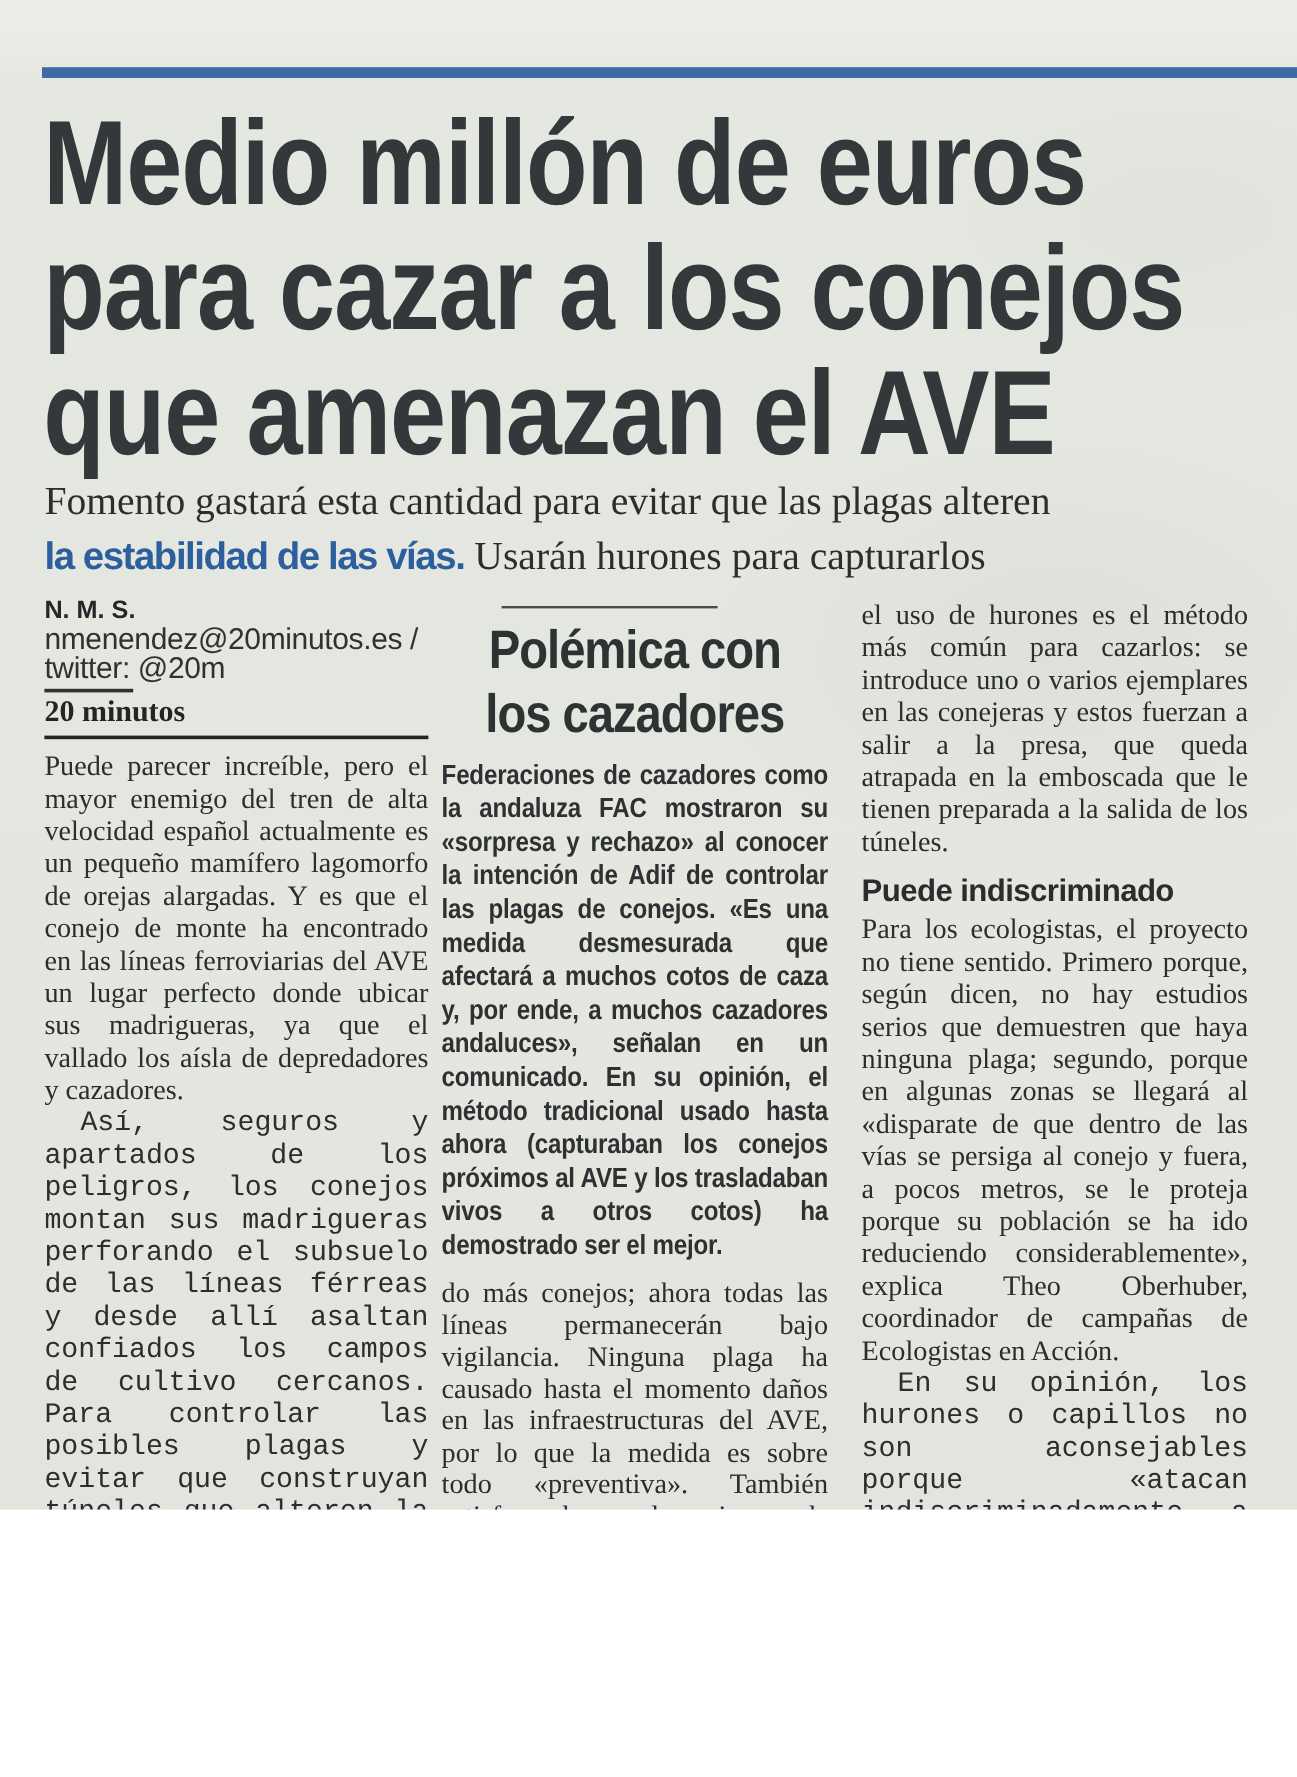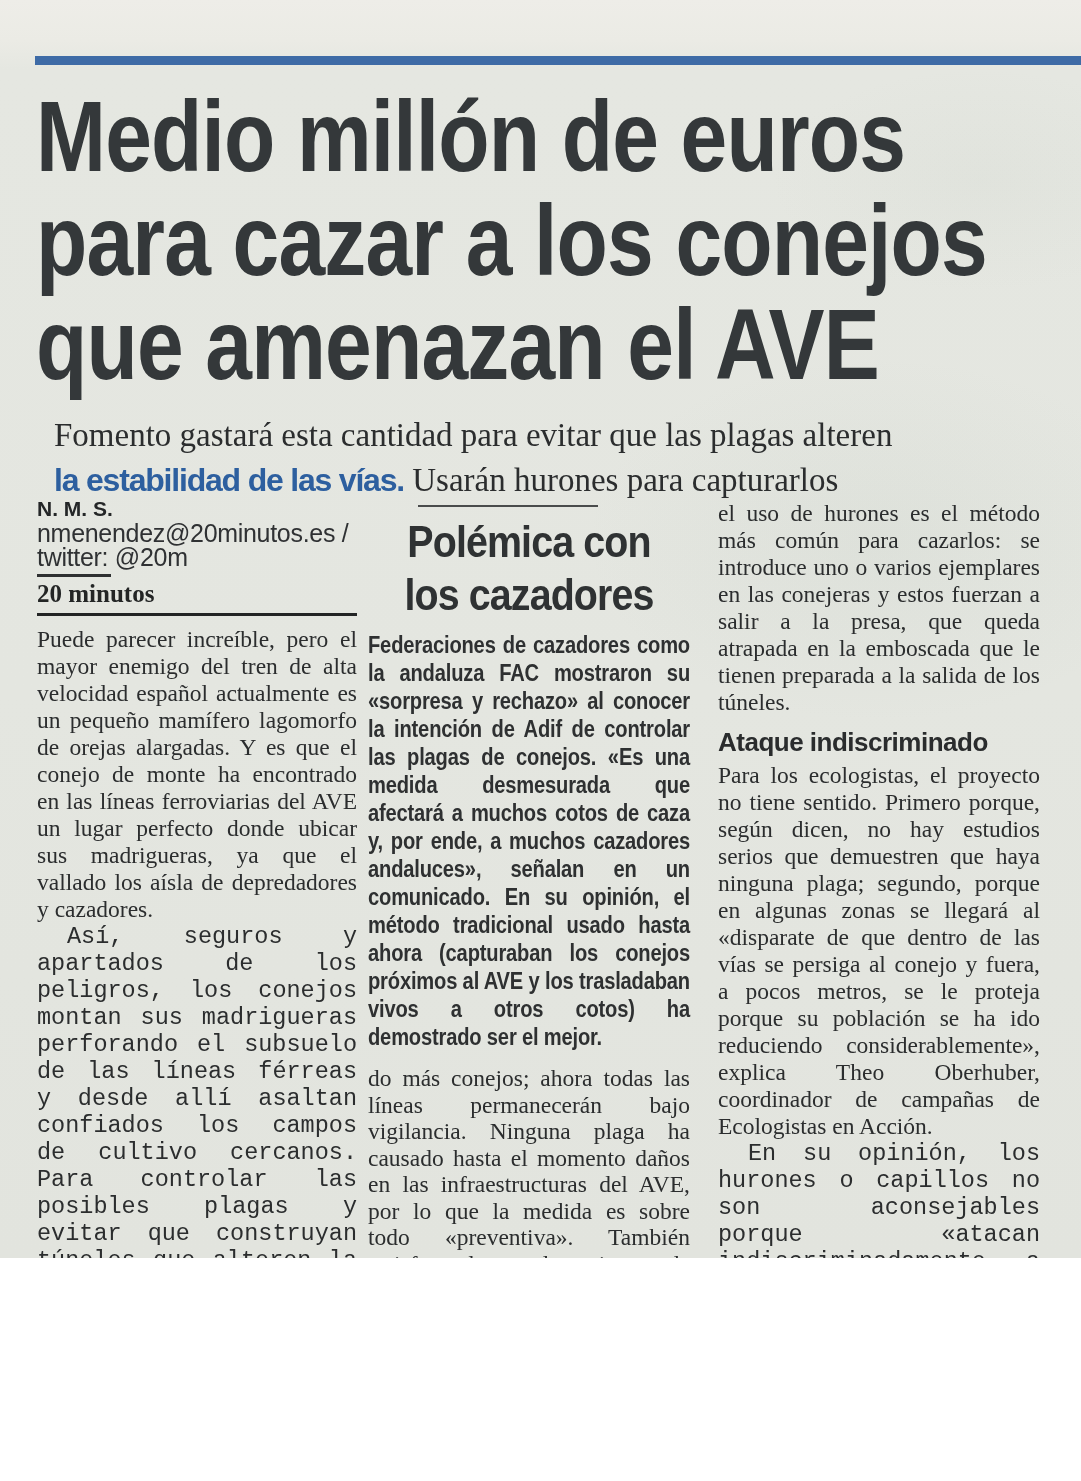--- a/index.html
+++ b/index.html
@@ -20,21 +20,21 @@
     background:#3e6ba6;
   }
   .headline{
     position:absolute;left:36px;top:84px;margin:0;
     font-family:"Liberation Sans", sans-serif;
     font-weight:bold;color:#34383a;
     font-size:100px;line-height:104px;letter-spacing:-1px;
   }
   .hl-line{display:block;white-space:nowrap;transform:scaleX(0.84);transform-origin:0 0;}
   .standfirst{
-    position:absolute;left:37px;top:396px;width:1010px;margin:17px;
+    position:absolute;left:37px;top:396px;width:1010px;margin:0;
     font-size:33px;line-height:45px;color:#2b2d2e;
   }
   .sf-highlight{
     font-family:"Liberation Sans", sans-serif;font-weight:bold;
     color:#2d5f9f;letter-spacing:-1.2px;font-size:32px;text-align:center;
   }
   .col{position:absolute;top:497px;}
   .col1{left:37px;width:320px;}
   .col2{left:368px;width:322px;}
   .col3{left:718px;width:322px;padding-top:3px;}
@@ -104,20 +104,20 @@
     <div class="feature-box">
       <div class="box-rule"></div>
       <h2 class="box-heading"><span>Polémica con</span><br><span>los cazadores</span></h2>
       <p class="box-body">Federaciones de cazadores como la andaluza FAC mostraron su «sorpresa y rechazo» al conocer la intención de Adif de controlar las plagas de conejos. «Es una medida desmesurada que afectará a muchos cotos de caza y, por ende, a muchos cazadores andaluces», señalan en un comunicado. En su opinión, el método tradicional usado hasta ahora (capturaban los conejos próximos al AVE y los trasladaban vivos a otros cotos) ha demostrado ser el mejor.</p>
     </div>
     <p class="body-p cont">do más conejos; ahora todas las líneas permanecerán bajo vigilancia. Ninguna plaga ha causado hasta el momento daños en las infraestructuras del AVE, por lo que la medida es sobre todo «preventiva». También satisface las reclamaciones de numerosos propietarios de fincas colindantes a las vías, que se veían incapaces de evitar los efectos de las plagas en sus cultivos. Además de redes y trampas,</p>
   </div>
 
   <div class="col col3">
     <p class="body-p">el uso de hurones es el método más común para cazarlos: se introduce uno o varios ejemplares en las conejeras y estos fuerzan a salir a la presa, que queda atrapada en la emboscada que le tienen preparada a la salida de los túneles.</p>
-    <h3 class="subhead">Ataque indiscriminado</h3>
+    <h3 class="subhead">Puede indiscriminado</h3>
     <p class="body-p">Para los ecologistas, el proyecto no tiene sentido. Primero porque, según dicen, no hay estudios serios que demuestren que haya ninguna plaga; segundo, porque en algunas zonas se llegará al «disparate de que dentro de las vías se persiga al conejo y fuera, a pocos metros, se le proteja porque su población se ha ido reduciendo considerablemente», explica Theo Oberhuber, coordinador de campañas de Ecologistas en Acción.</p>
     <p class="body-p indent">En su opinión, los hurones o capillos no son aconsejables porque «atacan indiscriminadamente a todos los conejos, cuando lo adecuado sería controlar la población de machos o hembras, siguiendo criterios técnicos».</p>
   </div>
 
   <div class="bottom-rule"></div>
 
 </div>
 
 </body></html>

